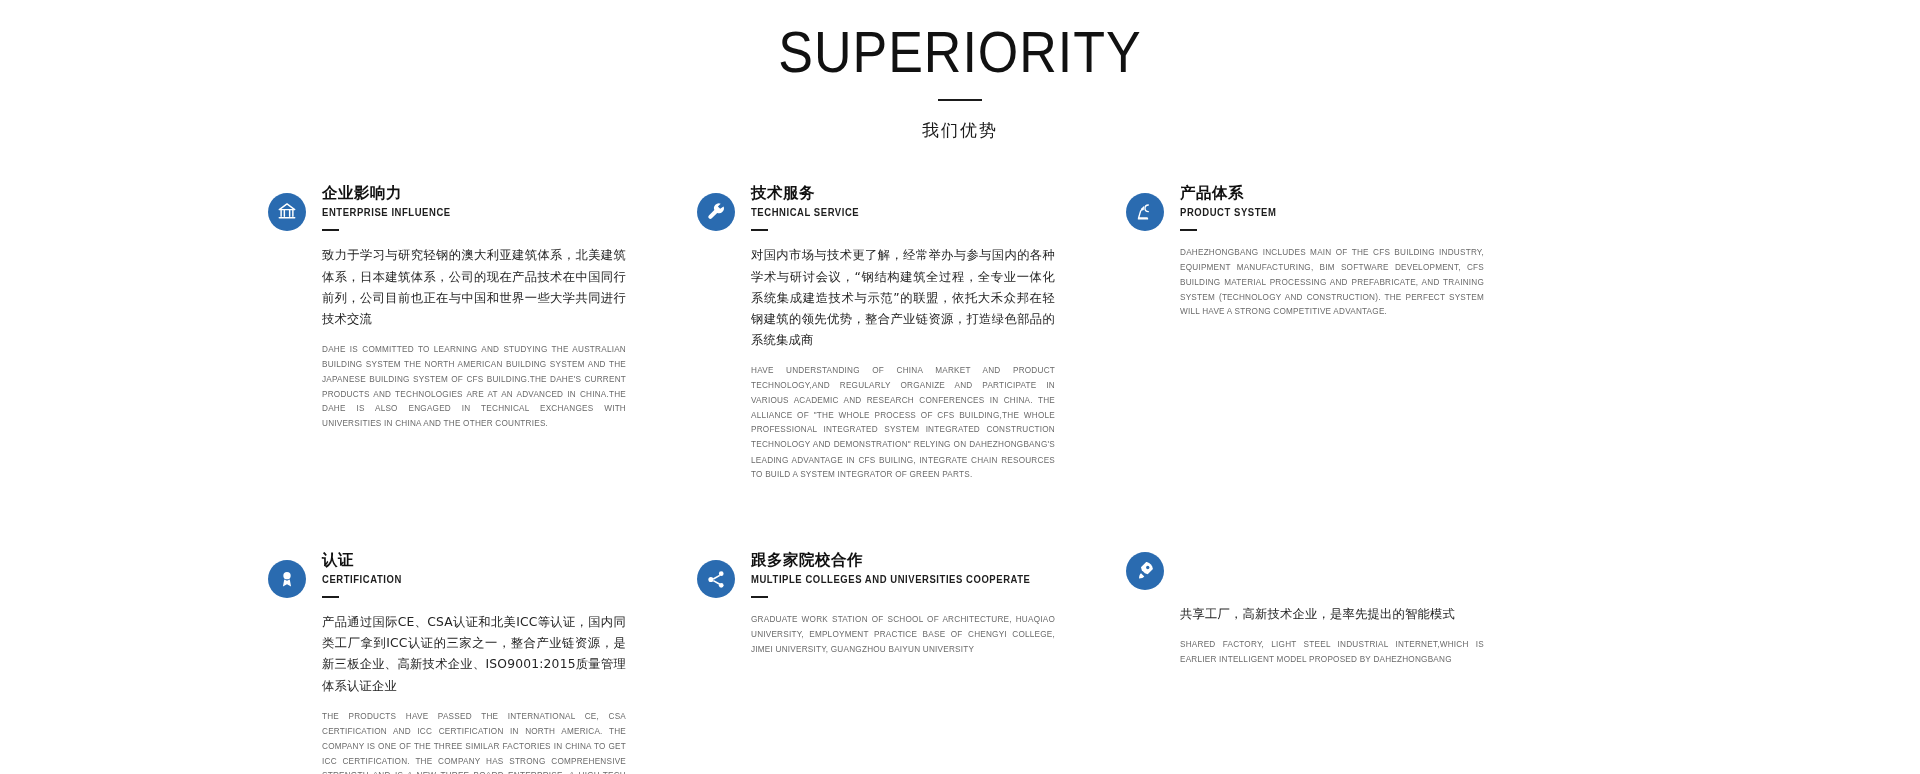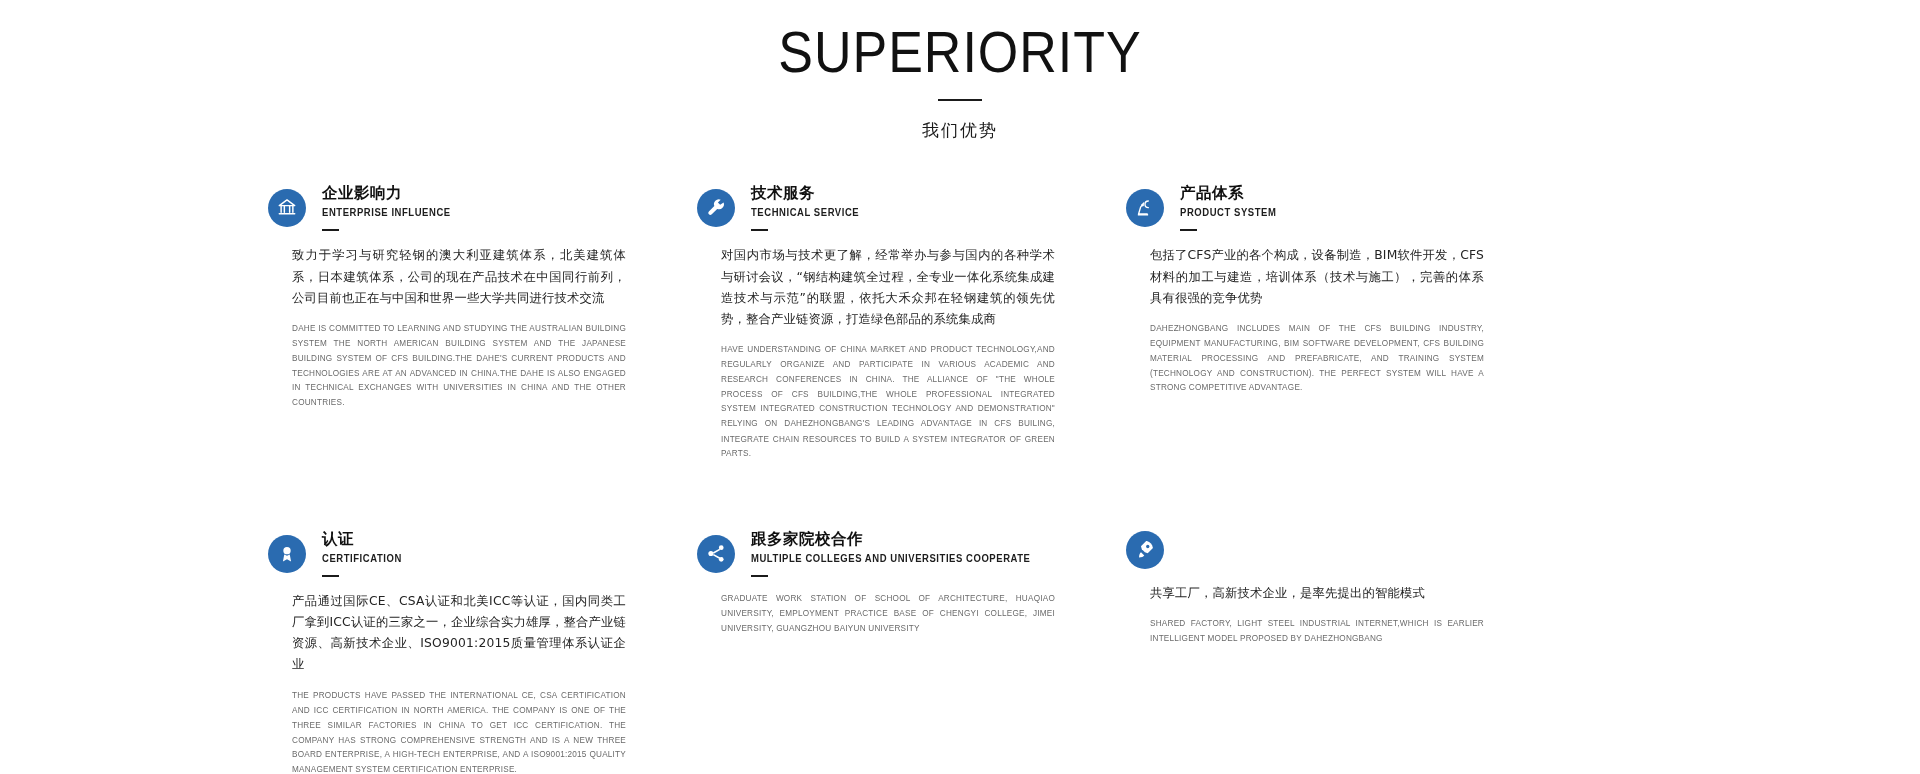--- a/index.html
+++ b/index.html
@@ -43,21 +43,21 @@
     left:268px;top:183px;
     width:1400px;
     display:grid;
     grid-template-columns:358px 358px 358px;
     column-gap:71px;
     row-gap:0;
   }
   .row2{margin-top:72px;}
 
   .card{position:relative;display:block;}
-  .card-head{display:flex;align-items:center;gap:16px;}
+  .card-head{display:flex;align-items:flex-end;gap:16px;}
   .icon-circle{
     flex:0 0 auto;
     width:38px;height:38px;border-radius:50%;
     background:#2a6bb0;
     display:flex;align-items:center;justify-content:center;
     margin-top:2px;
   }
   .icon-circle svg{display:block;}
   .head-text{padding-top:1px;}
   .card-title{
@@ -76,21 +76,21 @@
     letter-spacing:.55px;
     font-family:"Liberation Sans","DejaVu Sans",sans-serif;
     transform:scaleY(1.14);
     transform-origin:left top;
   }
   .card-rule{
     width:17px;height:2px;background:#1b1b1b;
     margin-top:12px;
   }
 
-  .card-body{margin-left:24px;margin-top:14px;}
+  .card-body{margin-left:54px;margin-top:14px;}
   .body-cn{
     font-size:12.3px;
     line-height:1.72;
     color:#232323;
     letter-spacing:.2px;
     font-family:"DejaVu Sans","Liberation Sans",sans-serif;
     text-align:justify;
   }
   .body-en{
     margin-top:9px;
@@ -167,41 +167,40 @@
             <circle cx="9.4" cy="8.8" r="1.5" fill="#ffffff" stroke="none"></circle>
           </svg>
         </span>
         <div class="head-text">
           <div class="card-title">产品体系</div>
           <div class="card-subtitle">PRODUCT SYSTEM</div>
           <div class="card-rule"></div>
         </div>
       </div>
       <div class="card-body">
-        <p class="body-cn">包括了CFS产业的各个构成，设备制造，BIM软件开发，CFS材料的加工与建造，培训体系（技术与施工），完善的体系具有很强的竞争优势</p>
         <p class="body-en">DAHEZHONGBANG INCLUDES MAIN OF THE CFS BUILDING INDUSTRY, EQUIPMENT MANUFACTURING, BIM SOFTWARE DEVELOPMENT, CFS BUILDING MATERIAL PROCESSING AND PREFABRICATE, AND TRAINING SYSTEM (TECHNOLOGY AND CONSTRUCTION). THE PERFECT SYSTEM WILL HAVE A STRONG COMPETITIVE ADVANTAGE.</p>
       </div>
     </div>
 
     <div class="card row2">
       <div class="card-head">
         <span class="icon-circle">
           <svg width="20" height="20" viewBox="0 0 24 24" fill="#ffffff">
             <circle cx="12" cy="8" r="4.4"></circle>
             <path d="M8.7 12.6 7.1 21l4.9-2.6 4.9 2.6-1.6-8.4-3.3 1.6z"></path>
           </svg>
         </span>
         <div class="head-text">
           <div class="card-title">认证</div>
           <div class="card-subtitle">CERTIFICATION</div>
           <div class="card-rule"></div>
         </div>
       </div>
       <div class="card-body">
-        <p class="body-cn">产品通过国际CE、CSA认证和北美ICC等认证，国内同类工厂拿到ICC认证的三家之一，企业综合实力雄厚，整合产业链资源、高新技术企业、ISO9001:2015质量管理体系认证企业</p>
+        <p class="body-cn">产品通过国际CE、CSA认证和北美ICC等认证，国内同类工厂拿到ICC认证的三家之一，整合产业链资源，是新三板企业、高新技术企业、ISO9001:2015质量管理体系认证企业</p>
         <p class="body-en">THE PRODUCTS HAVE PASSED THE INTERNATIONAL CE, CSA CERTIFICATION AND ICC CERTIFICATION IN NORTH AMERICA. THE COMPANY IS ONE OF THE THREE SIMILAR FACTORIES IN CHINA TO GET ICC CERTIFICATION. THE COMPANY HAS STRONG COMPREHENSIVE STRENGTH AND IS A NEW THREE BOARD ENTERPRISE, A HIGH-TECH ENTERPRISE, AND A ISO9001:2015 QUALITY MANAGEMENT SYSTEM CERTIFICATION ENTERPRISE.</p>
       </div>
     </div>
 
     <div class="card row2">
       <div class="card-head">
         <span class="icon-circle">
           <svg width="21" height="21" viewBox="0 0 24 24" fill="#ffffff">
             <circle cx="17.4" cy="5.4" r="2.7"></circle>
             <circle cx="17.4" cy="18.6" r="2.7"></circle>

